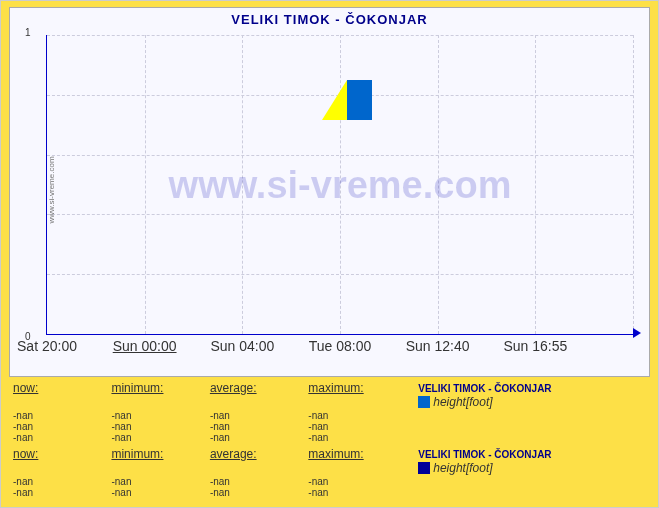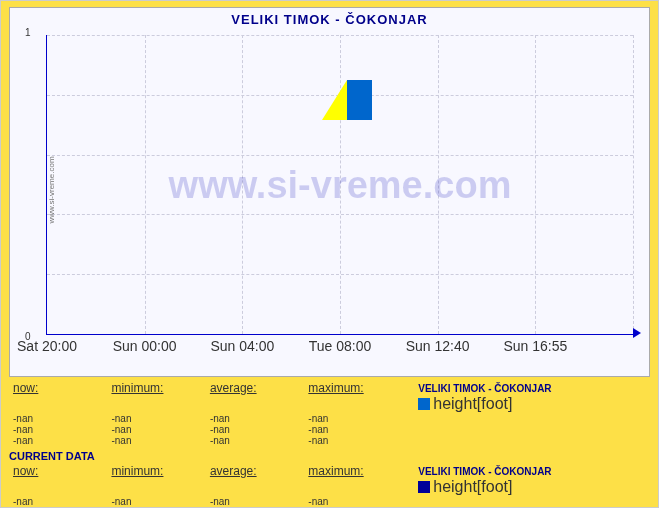--- a/index.html
+++ b/index.html
@@ -121,21 +121,22 @@
       align-items: center;
       gap: 3px;
     }
     .legend-box {
       display: inline-block;
       width: 12px;
       height: 12px;
     }
     .legend-label {
       color: #333;
-      font-size: 16px;
+      font-size: 12px;
+      font-style: italic;
     }
     .station-label {
       font-weight: bold;
       color: #00008b;
       font-size: 10px;
     }
   </style>
 </head>
 <body>
 
@@ -162,21 +163,21 @@
         <div class="grid-v" style="left:66.66%"></div>
         <div class="grid-v" style="left:83.33%"></div>
         <div class="grid-v" style="left:100%"></div>
 
         <div class="axis-label-y" style="top:-8px;">1</div>
         <div class="axis-label-y" style="bottom:-8px;">0</div>
 
         <div class="arrow-right"></div>
 
         <div class="axis-label-x" style="left:0%;">Sat 20:00</div>
-        <div class="axis-label-x" style="left:16.66%;">Sun 00:00</div>
+        <div class="axis-label-x" style="left:16.66%;text-decoration:underline;">Sun 00:00</div>
         <div class="axis-label-x" style="left:33.33%;">Sun 04:00</div>
         <div class="axis-label-x" style="left:50%;">Tue 08:00</div>
         <div class="axis-label-x" style="left:66.66%;">Sun 12:40</div>
         <div class="axis-label-x" style="left:83.33%;">Sun 16:55</div>
 
         <div style="position:absolute; left:47%; top:15%; z-index:3;">
           <svg width="50" height="40" viewBox="0 0 50 40">
             <polygon points="0,40 25,0 25,40" fill="#ffff00"></polygon>
             <rect x="25" y="0" width="25" height="40" fill="#0066cc"></rect>
           </svg>
@@ -226,21 +227,20 @@
           <td>-nan</td>
           <td>-nan</td>
           <td>-nan</td>
           <td>-nan</td>
         </tr>
       </tbody>
         </table>
     </div>
 
     <div style="margin-top:4px;">
-      <div class="section-title">CURRENT DATA</div>
       <table class="data-table">
         <tbody>
             <tr>
           <td class="col-header">now:</td>
           <td class="col-header">minimum:</td>
           <td class="col-header">average:</td>
           <td class="col-header">maximum:</td>
           <td style="padding-left:10px;">
             <span class="station-label">VELIKI TIMOK -  ČOKONJAR</span>
           </td>

